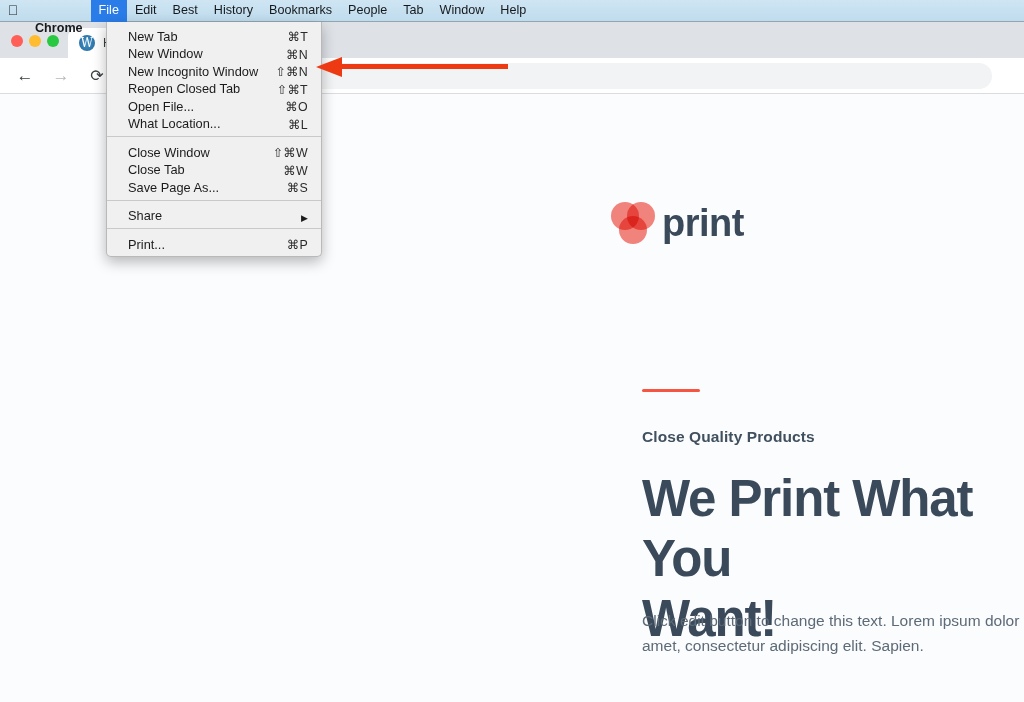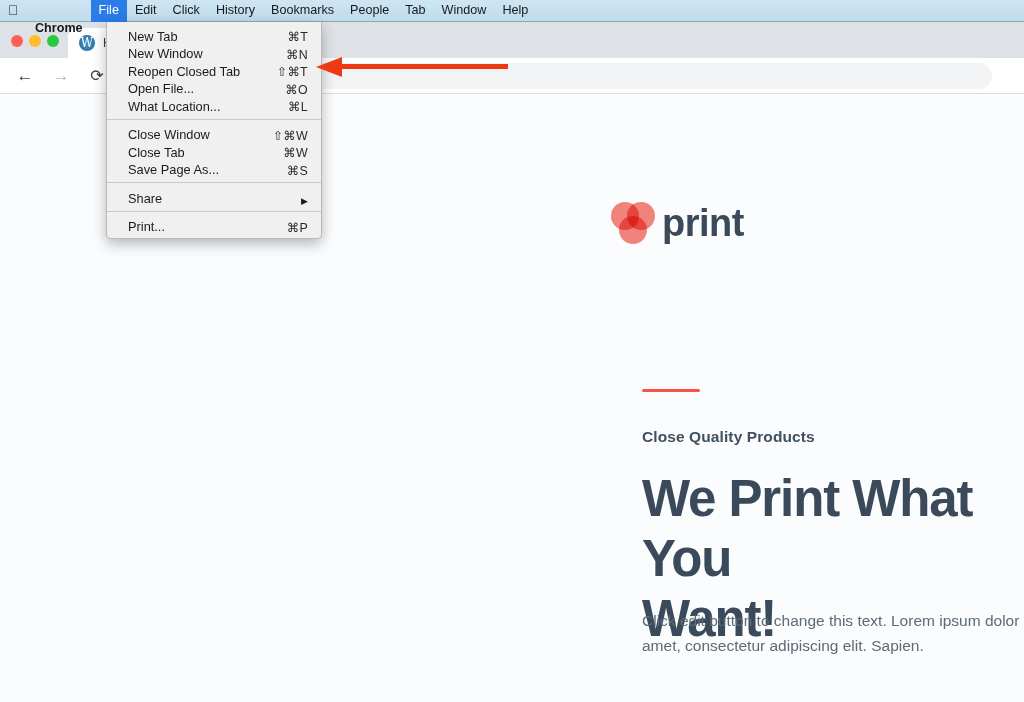--- a/index.html
+++ b/index.html
@@ -228,21 +228,21 @@
 </head>
 <body>
 
 <div id="screen">
 
   <div id="menubar">
     <div class="mb-apple"></div>
     <div class="mb-item bold">Chrome</div>
     <div class="mb-item active">File</div>
     <div class="mb-item">Edit</div>
-    <div class="mb-item">Click</div>
+    <div class="mb-item">Best</div>
     <div class="mb-item">History</div>
     <div class="mb-item">Bookmarks</div>
     <div class="mb-item">People</div>
     <div class="mb-item">Tab</div>
     <div class="mb-item">Window</div>
     <div class="mb-item">Help</div>
   </div>
 
   <div id="chromewin">
 
@@ -291,20 +291,24 @@
 
     <div class="mi">
       <span class="mi-label">New Tab</span>
       <span class="mi-key">⌘T</span>
     </div>
     <div class="mi">
       <span class="mi-label">New Window</span>
       <span class="mi-key">⌘N</span>
     </div>
     <div class="mi">
+      <span class="mi-label">New Incognito Window</span>
+      <span class="mi-key">⇧⌘N</span>
+    </div>
+    <div class="mi">
       <span class="mi-label">Reopen Closed Tab</span>
       <span class="mi-key">⇧⌘T</span>
     </div>
     <div class="mi">
       <span class="mi-label">Open File...</span>
       <span class="mi-key">⌘O</span>
     </div>
     <div class="mi">
       <span class="mi-label">What Location...</span>
       <span class="mi-key">⌘L</span>

